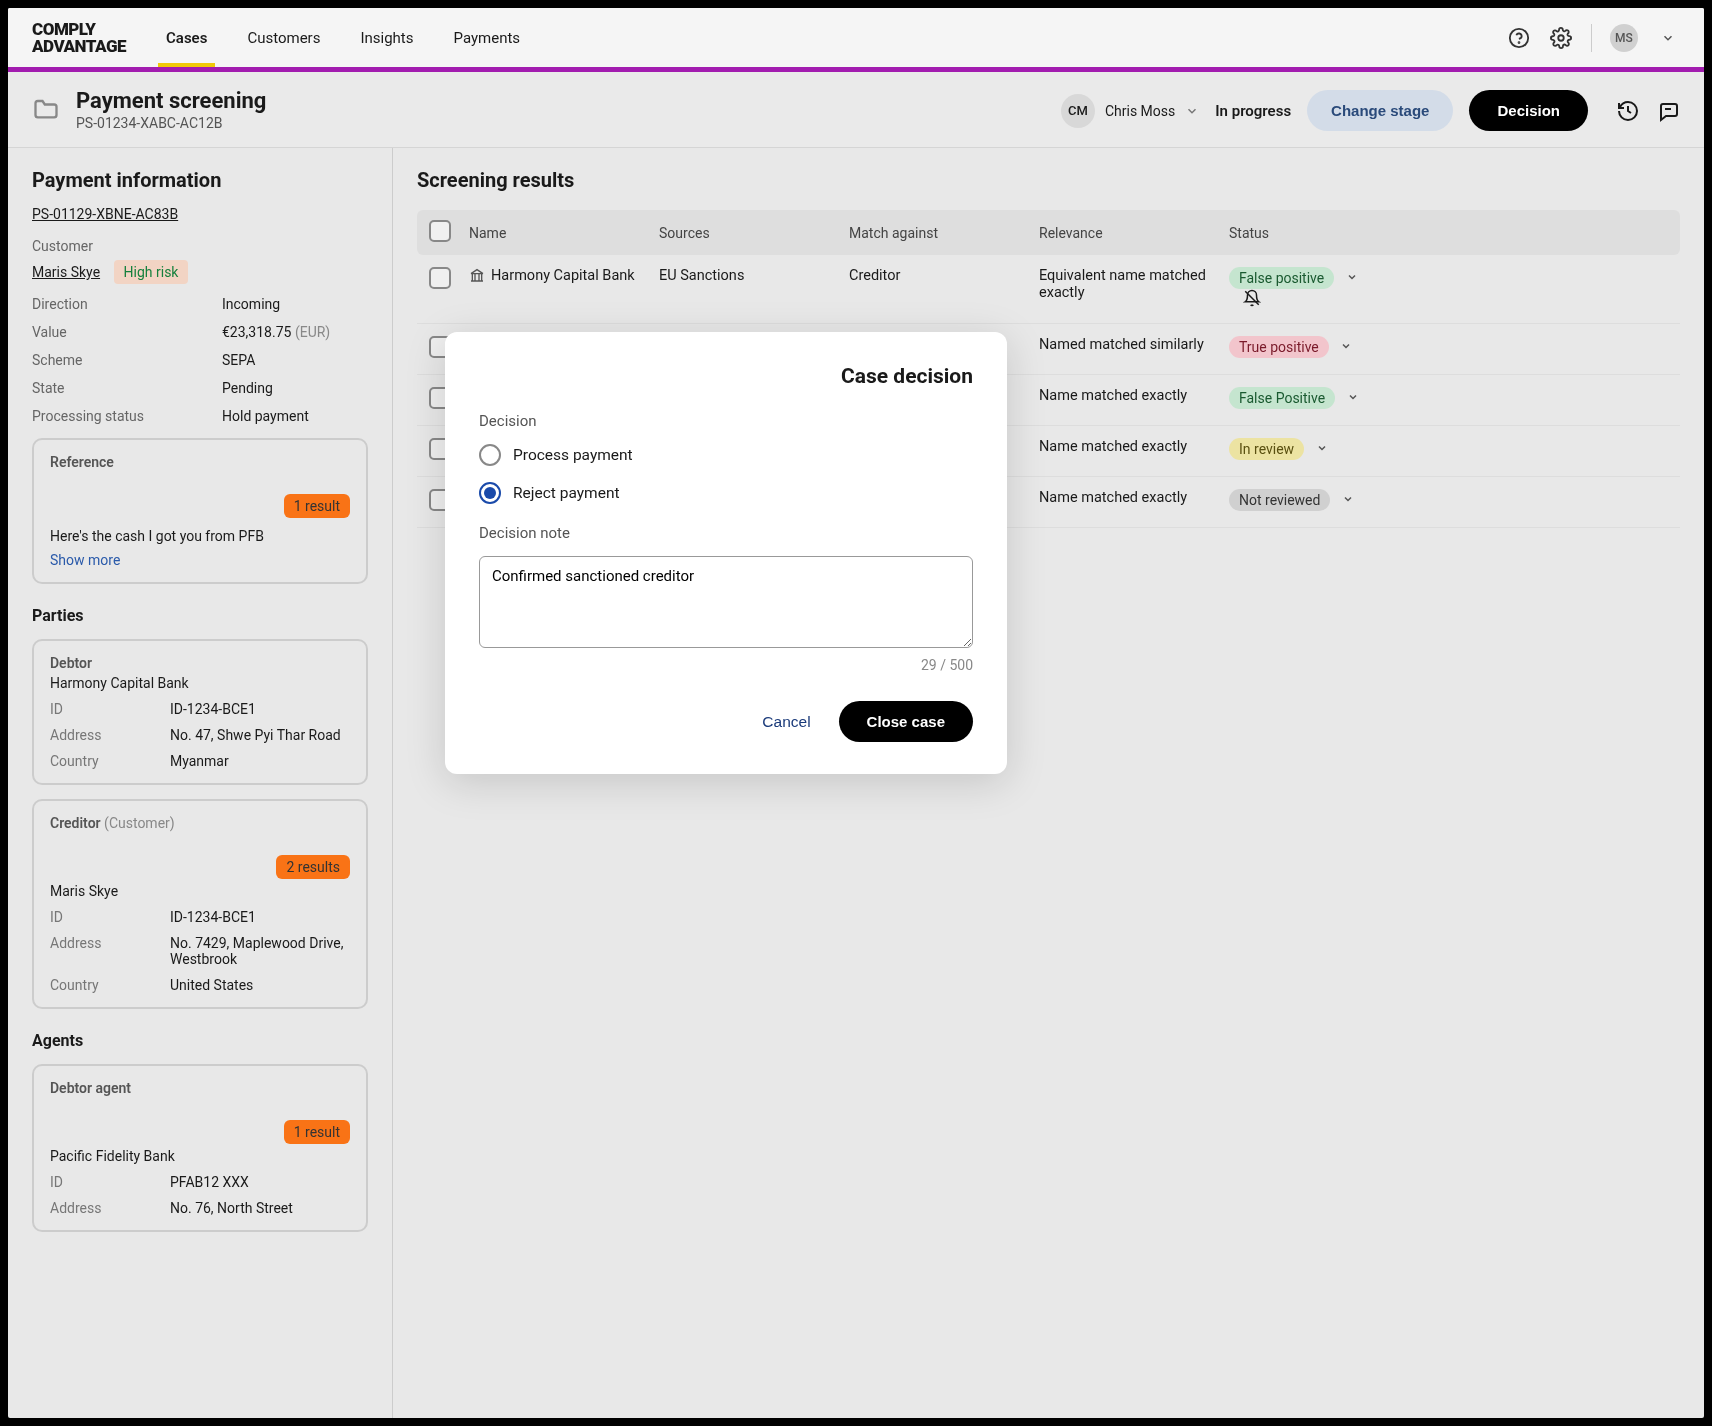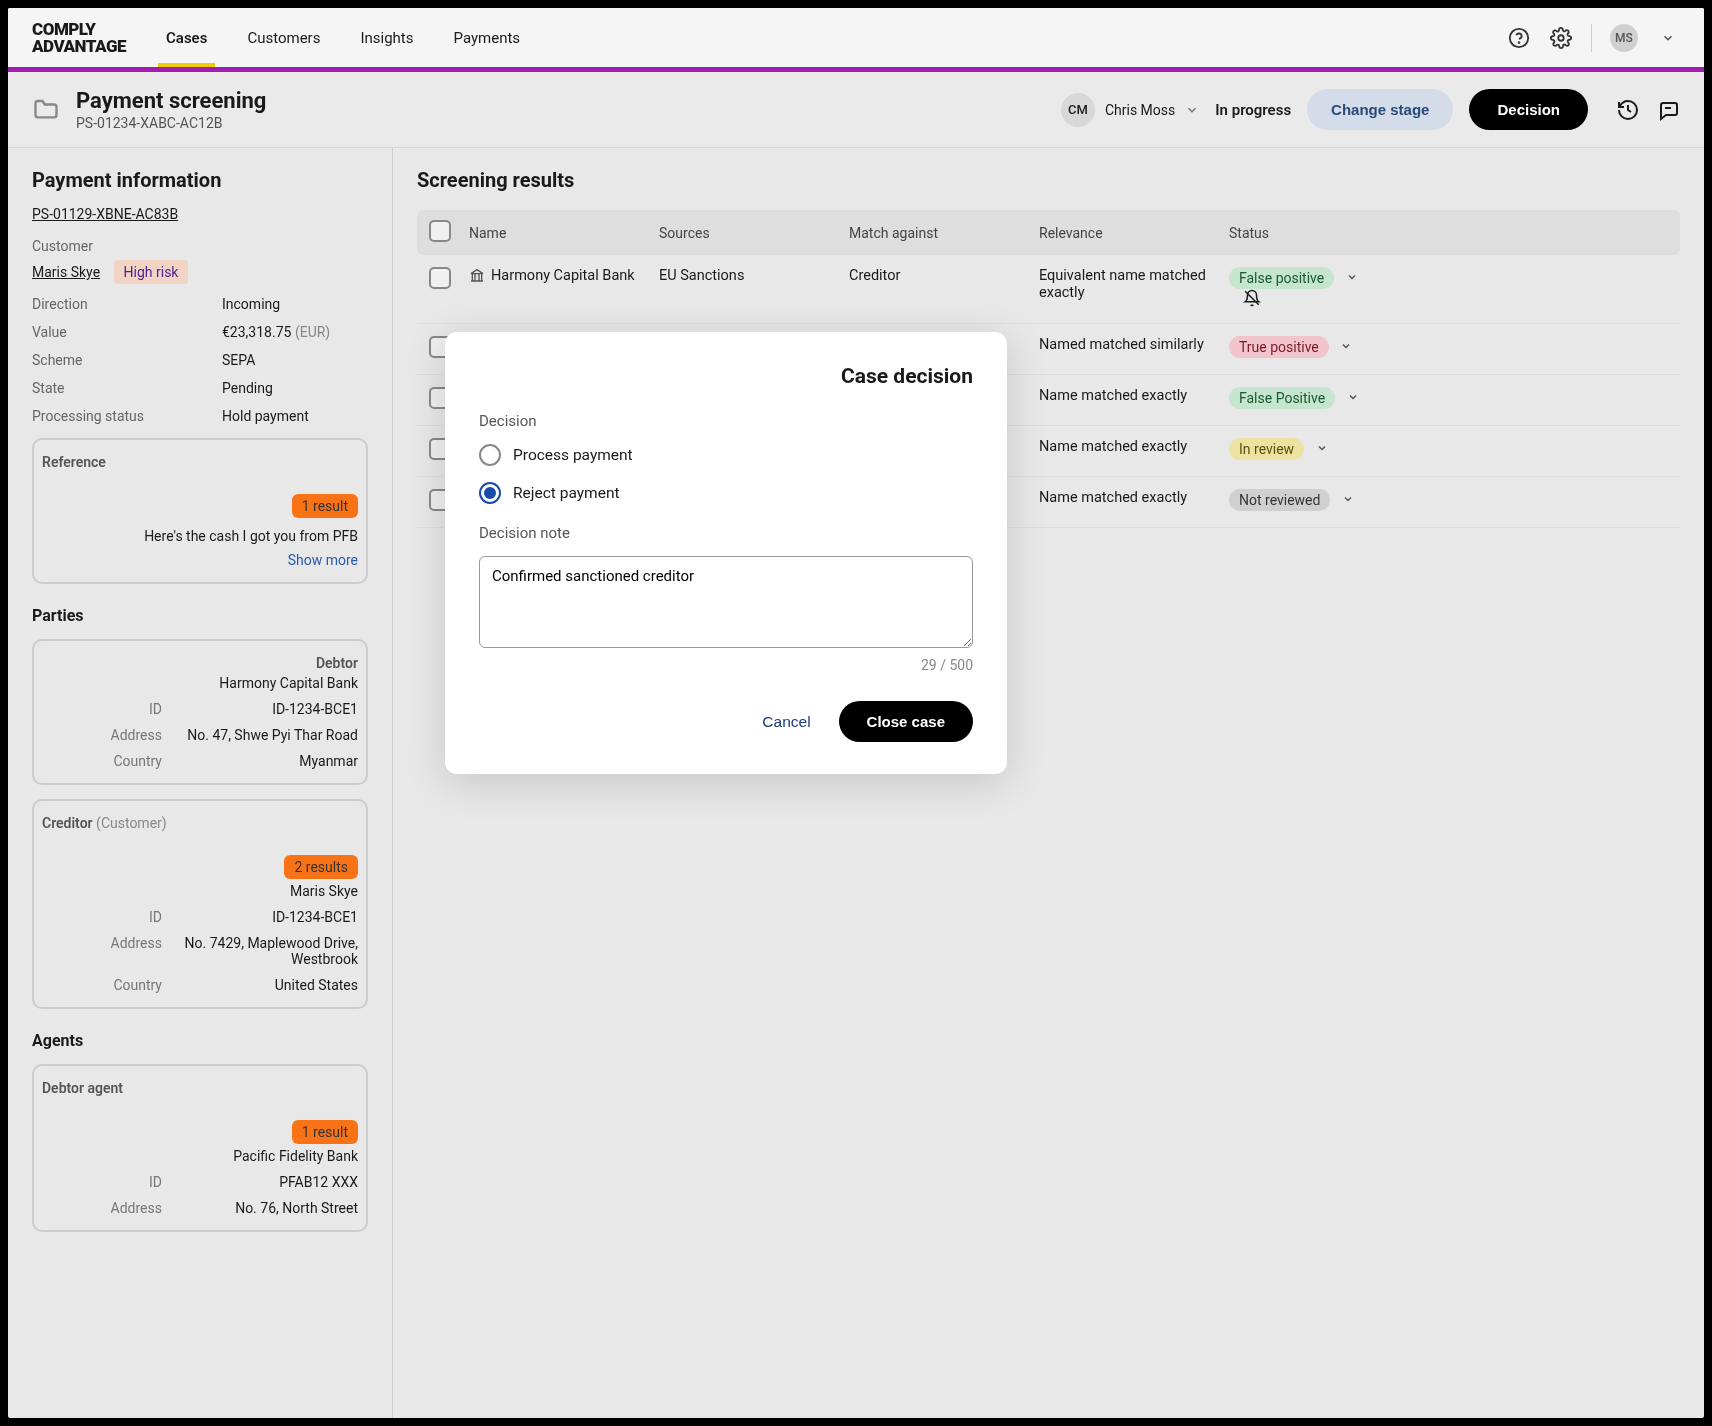--- a/index.html
+++ b/index.html
@@ -12,45 +12,45 @@
     .tabs { display: flex; gap: 40px; flex: 1; }
     .tab { padding: 20px 0; cursor: pointer; font-size: 15px; position: relative; }
     .tab.active { font-weight: 600; }
     .tab.active::after { content: ""; position: absolute; bottom: 0; left: -8px; right: -8px; height: 4px; background: #f0c908; }
     .topnav-right { display: flex; align-items: center; gap: 18px; }
     .icon-btn { width: 24px; height: 24px; display: inline-flex; align-items: center; justify-content: center; cursor: pointer; }
     .divider-v { width: 1px; height: 28px; background: #ccc; }
     .avatar-sm { width: 28px; height: 28px; border-radius: 50%; background: #d0d0d0; display: inline-flex; align-items: center; justify-content: center; font-size: 12px; font-weight: 500; color: #555; }
     
     
-    .subheader { background: #eaeaea; padding: 16px 24px; display: flex; align-items: center; border-bottom: 1px solid #d5d5d5; }
+    .subheader { background: #eaeaea; padding: 16px 24px; display: flex; align-items: flex-end; border-bottom: 1px solid #d5d5d5; }
     .sub-left { display: flex; align-items: center; gap: 16px; flex: 1; }
     .folder-icon { width: 28px; height: 24px; }
     .page-title { font-size: 22px; font-weight: 700; }
     .page-sub { font-size: 14px; color: #555; margin-top: 2px; }
     .sub-right { display: flex; align-items: center; gap: 16px; }
     .user-chip { display: flex; align-items: center; gap: 10px; cursor: pointer; }
     .avatar-cm { width: 34px; height: 34px; border-radius: 50%; background: #d8d8d8; display: inline-flex; align-items: center; justify-content: center; font-size: 13px; font-weight: 500; }
     .status-txt { font-weight: 600; font-size: 15px; }
     .btn-grey { background: #d3dce8; border: none; padding: 12px 24px; border-radius: 24px; font-size: 15px; font-weight: 600; cursor: pointer; color: #2a4a7a; }
     .btn-black { background: #000; color: #fff; border: none; padding: 12px 28px; border-radius: 24px; font-size: 15px; font-weight: 600; cursor: pointer; }
     
     
     .body { display: flex; height: calc(100% - 140px); }
     
     .sidebar { width: 385px; border-right: 1px solid #ccc; padding: 20px 24px; overflow-y: auto; }
     .side-h { font-size: 20px; font-weight: 700; margin-bottom: 14px; }
     .link { color: #1a1a1a; text-decoration: underline; cursor: pointer; }
     .side-label { color: #666; font-size: 14px; margin-top: 16px; margin-bottom: 6px;}
-    .badge-risk { display: inline-block; background: #f2d4c4; color: #4c1d95; padding: 4px 10px; border-radius: 4px; font-size: 14px; margin-left: 10px;}
+    .badge-risk { display: inline-block; background: #f2d4c4; color: #15803d; padding: 4px 10px; border-radius: 4px; font-size: 14px; margin-left: 10px;}
     .kv { display: flex; margin-top: 12px; }
     .kv .k { width: 190px; color: #666; }
     .kv .v { flex: 1; color: #1a1a1a; }
     .kv .v .curr { color: #888; }
-    .card { border: 2px solid #ccc; border-radius: 10px; padding: 14px 8px; margin-top: 14px; text-align: right; }
+    .card { border: 2px solid #ccc; border-radius: 10px; padding: 14px 16px; margin-top: 14px; }
     .card-head { display: flex; justify-content: space-between; align-items: flex-start; }
     .card-title { font-weight: 600; color: #555; }
     .badge-count { background: #f97316; color: #333; padding: 4px 10px; border-radius: 6px; font-size: 14px; margin-top: 40px; }
     .card .kv2 { display: flex; margin-top: 10px; font-size: 14px; }
     .card .kv2 .k { width: 120px; color: #777; }
     .card .kv2 .v { flex: 1; }
     .showmore { color: #2a5aaa; cursor: pointer; margin-top: 8px; display: inline-block; }
     .section-h { font-weight: 700; font-size: 16px; margin-top: 22px; }
     .sub-customer { color: #888; font-weight: 400; }
     

